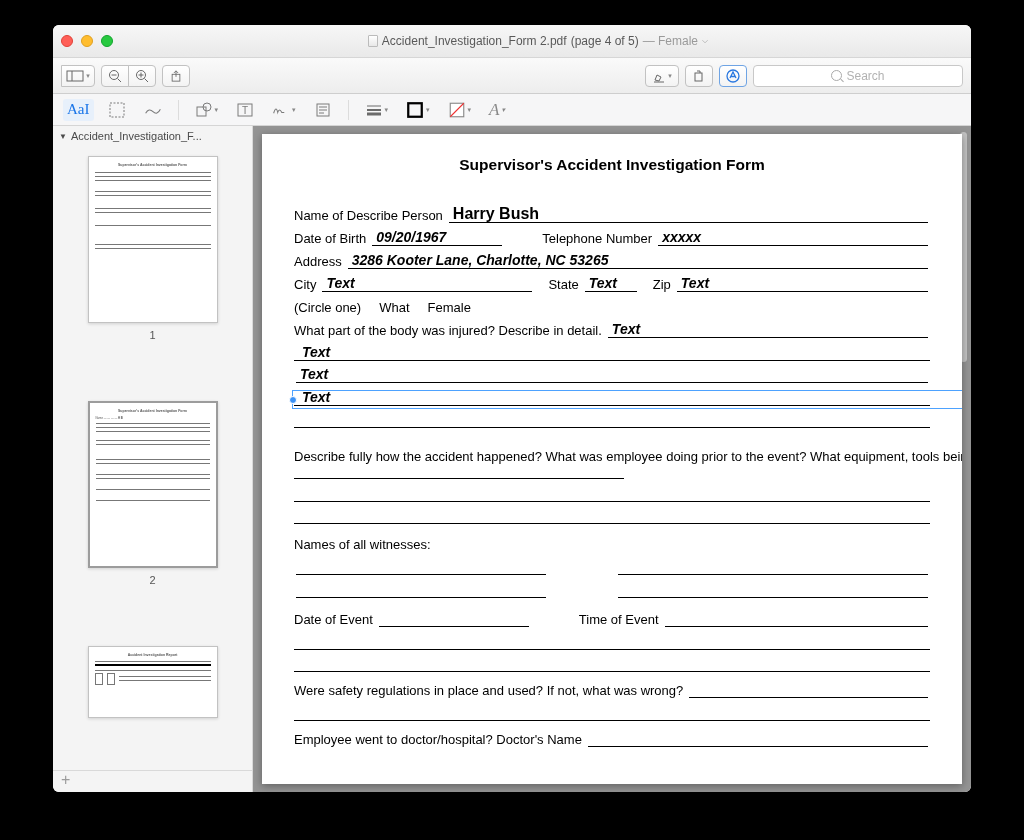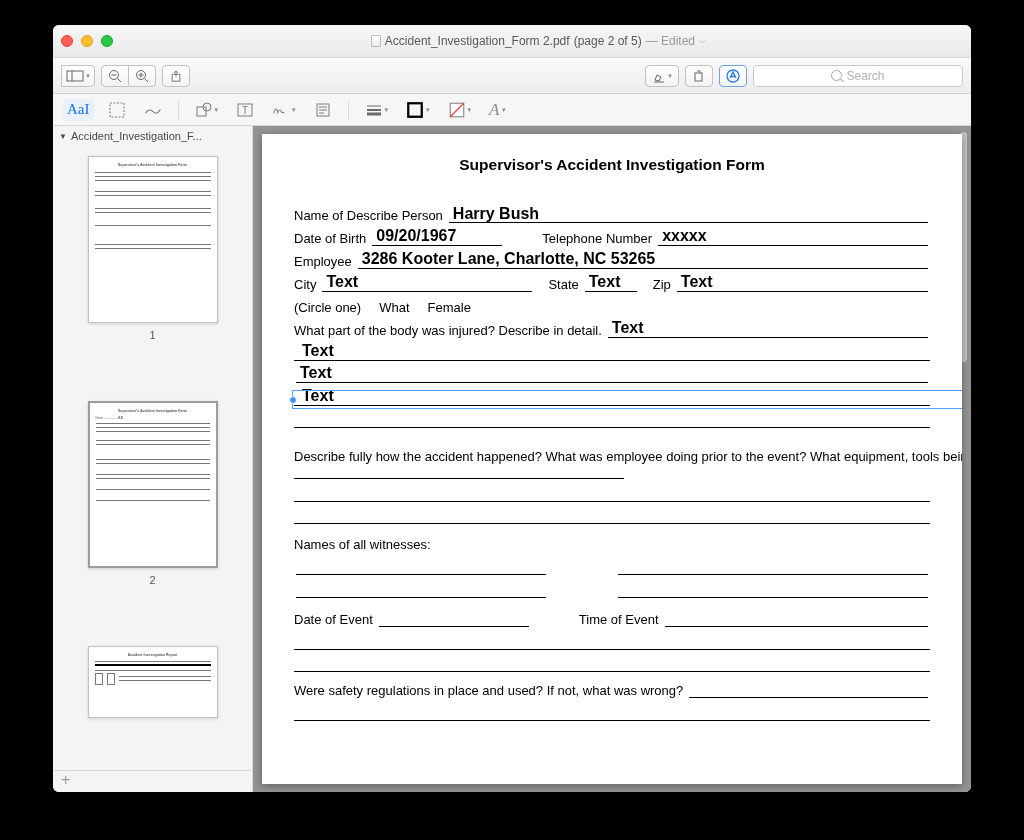--- a/index.html
+++ b/index.html
@@ -41,21 +41,21 @@
 .tlbl { font-size:11px; color:#555; margin:6px 0 60px; }
 .t3{ width:130px; height:72px; }
 .addbtn { height:22px; border-top:1px solid #d9d9d9; font-size:16px; color:#9b9b9b; text-align:left; padding-left:8px;}
 .doc { flex:1; background:#949494; overflow:hidden; position:relative; padding:8px; }
 .page { width:700px; height:100%; background:#fff; margin:0 auto; box-shadow:0 2px 8px rgba(0,0,0,.35); font-family:"Times New Roman",serif; font-size:13px; color:#000; padding:22px 32px; overflow:hidden; position:relative;}
 .pttl { text-align:center; font-weight:bold; font-size:15.5px; margin-bottom:34px;}
 .ln { display:flex; align-items:flex-end; margin-bottom:8px; gap:4px; font-size:13px;}
 .lbl { white-space:nowrap; }
 .fill { flex:1; border-bottom:1px solid #000; height:15px; position:relative; margin:0 2px;}
 .val { position:absolute; bottom:0; left:4px; font-family:Arial,sans-serif; font-weight:bold; font-size:14px; color:#000;}
-.val.sm{font-size:16px;}
+.val.sm{font-size:14px;font-style:italic;}
 .sel { border:1.5px solid #4da2ff; position:absolute; left:-2px; right:-626px; top:-1px; height:19px; }
 .handle{width:8px;height:8px;background:#3c93f7;border:1px solid #fff;border-radius:50%;position:absolute;top:50%;transform:translate(-50%,-50%);}
 .h1{left:0;}
 .long { border-bottom:1px solid #000; height:15px; margin-bottom:7px;}
 .strike { text-decoration:line-through; text-decoration-color:#000;}
 .scroll{position:absolute;right:2px;top:0;bottom:0;width:14px;}
 .strack{position:absolute;right:2px;top:6px;width:7px;height:230px;background:#c3c3c3;border-radius:4px;}
 .gap{height:14px;}
 </style>
 </head>
@@ -64,22 +64,22 @@
 <div class="window">
   <div class="titlebar">
     <div class="lights">
       <div class="light cls"></div>
       <div class="light min"></div>
       <div class="light max"></div>
     </div>
     <div class="title">
       <span class="pdf-ico"></span>
       <span>Accident_Investigation_Form 2.pdf</span>
-      <span>(page 2 of 5)</span>
-      <span class="edited">— Edited</span>
+      <span>(page 4 of 5)</span>
+      <span class="edited">— Female</span>
       <span class="drop">⌵</span>
     </div>
   </div>
 
   <div class="toolbar">
     <div class="seg">
       <div class="tbbtn w3">
           <svg viewBox="0 0 18 12" width="18" height="12">
             <rect x="1" y="1" width="16" height="10" fill="none" stroke="#676767"></rect>
             <line x1="6" y1="1" x2="6" y2="11" stroke="#676767"></line>
@@ -284,21 +284,21 @@
             <div class="fill" style="flex:0 0 130px">
               <span class="val sm">09/20/1967</span>
             </div>
             <span style="width:30px"></span>
             <span class="lbl">Telephone Number</span>
             <div class="fill">
               <span class="val sm">xxxxx</span>
             </div>
           </div>
         <div class="ln">
-            <span class="lbl">Employee</span>
+            <span class="lbl">Address</span>
             <div class="fill">
               <span class="val sm">3286 Kooter Lane, Charlotte, NC 53265</span>
             </div>
           </div>
         <div class="ln">
             <span class="lbl">City</span>
             <div class="fill" style="flex:0 0 210px">
               <span class="val sm">Text</span>
             </div>
             <span style="width:6px"></span>
@@ -366,17 +366,21 @@
           </div>
         <div class="long"></div>
         <div class="long"></div>
         <div style="height:4px"></div>
         <div class="ln">
             <span class="lbl">Were safety regulations in place and used? If not, what was wrong?</span>
             <div class="fill"></div>
           </div>
         <div class="long"></div>
         <div style="height:4px"></div>
+        <div class="ln">
+            <span class="lbl">Employee went to doctor/hospital?  Doctor's Name</span>
+            <div class="fill"></div>
+          </div>
 
       </div>
     </div>
   </div>
 </div>
 
 </body></html>

